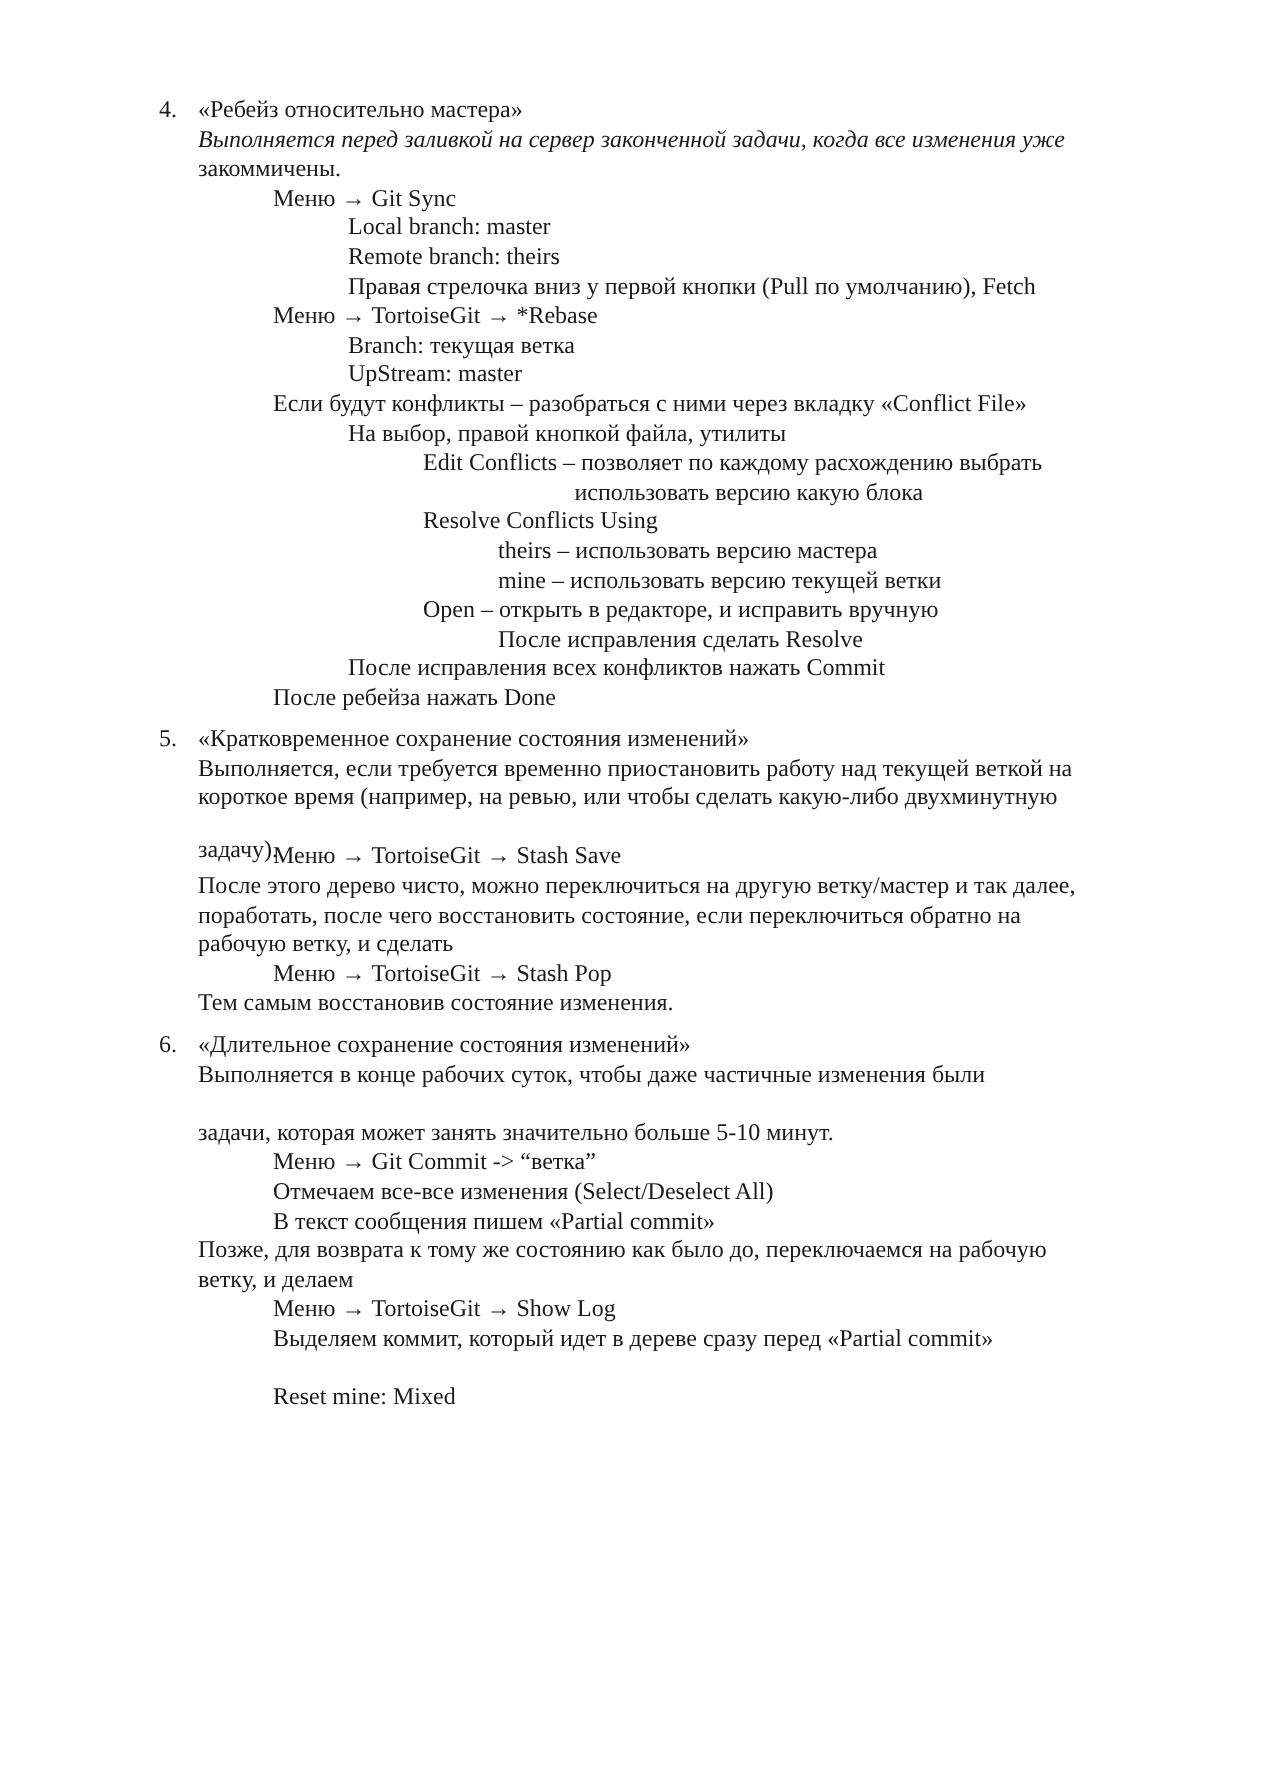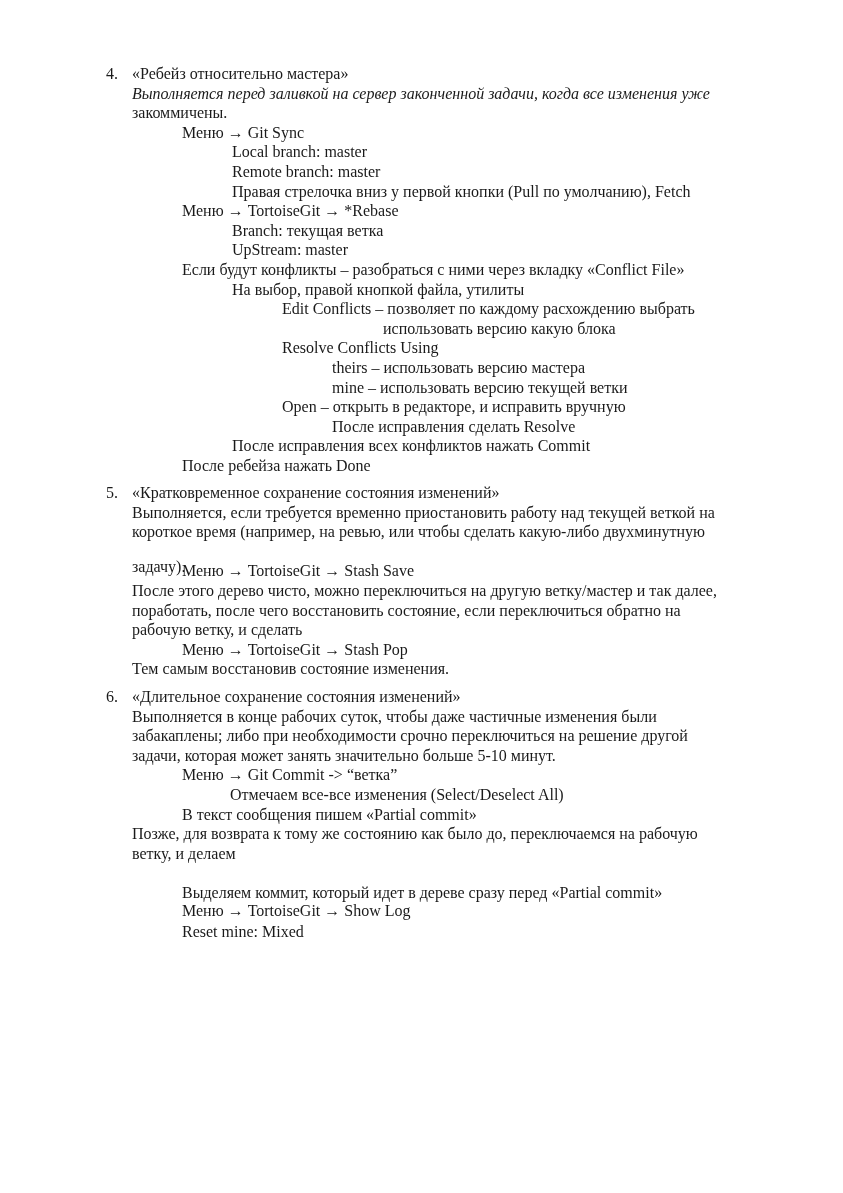--- a/index.html
+++ b/index.html
@@ -17,21 +17,21 @@
 </head>
 <body>
 
 <div class="page" id="page">
     <span class="line num" style="top: 64px;">4.</span>
     <span class="line" style="top: 64px; left: 132px;">«Ребейз относительно мастера»</span>
     <span class="line" style="top: 83.6px; left: 132px; font-style: italic;">Выполняется перед заливкой на сервер законченной задачи, когда все изменения уже</span>
     <span class="line" style="top: 103.2px; left: 132px;">закоммичены.</span>
     <span class="line" style="top: 122.8px; left: 182px;">Меню → Git Sync</span>
     <span class="line" style="top: 142.4px; left: 232px;">Local branch: master</span>
-    <span class="line" style="top: 162px; left: 232px;">Remote branch: master</span>
+    <span class="line" style="top: 162px; left: 232px;">Remote branch: theirs</span>
     <span class="line" style="top: 181.6px; left: 232px;">Правая стрелочка вниз у первой кнопки (Pull по умолчанию), Fetch</span>
     <span class="line" style="top: 201.2px; left: 182px;">Меню → TortoiseGit → *Rebase</span>
     <span class="line" style="top: 220.8px; left: 232px;">Branch: текущая ветка</span>
     <span class="line" style="top: 240.4px; left: 232px;">UpStream: master</span>
     <span class="line" style="top: 260px; left: 182px;">Если будут конфликты – разобраться с ними через вкладку «Conflict File»</span>
     <span class="line" style="top: 279.6px; left: 232px;">На выбор, правой кнопкой файла, утилиты</span>
     <span class="line" style="top: 299.2px; left: 282px;">Edit Conflicts – позволяет по каждому расхождению выбрать</span>
     <span class="line" style="top: 318.8px; left: 383px;">использовать версию какую блока</span>
     <span class="line" style="top: 338.4px; left: 282px;">Resolve Conflicts Using</span>
     <span class="line" style="top: 358px; left: 332px;">theirs – использовать версию мастера</span>
@@ -47,23 +47,22 @@
     <span class="line" style="top: 541.8px; left: 132px; margin-top: 15px;">задачу).</span>
     <span class="line" style="top: 561.4px; left: 182px;">Меню → TortoiseGit → Stash Save</span>
     <span class="line" style="top: 581px; left: 132px;">После этого дерево чисто, можно переключиться на другую ветку/мастер и так далее,</span>
     <span class="line" style="top: 600.6px; left: 132px;">поработать, после чего восстановить состояние, если переключиться обратно на</span>
     <span class="line" style="top: 620.2px; left: 132px;">рабочую ветку, и сделать</span>
     <span class="line" style="top: 639.8px; left: 182px;">Меню → TortoiseGit → Stash Pop</span>
     <span class="line" style="top: 659.4px; left: 132px;">Тем самым восстановив состояние изменения.</span>
     <span class="line num" style="top: 687px;">6.</span>
     <span class="line" style="top: 687px; left: 132px;">«Длительное сохранение состояния изменений»</span>
     <span class="line" style="top: 706.6px; left: 132px;">Выполняется в конце рабочих суток, чтобы даже частичные изменения были</span>
-    <span class="line" style="top: 726.2px; left: 132px;">забакаплены; либо при необходимости срочно переключиться на решение другой</span>
     <span class="line" style="top: 745.8px; left: 132px;">задачи, которая может занять значительно больше 5-10 минут.</span>
     <span class="line" style="top: 765.4px; left: 182px;">Меню → Git Commit -&gt; “ветка”</span>
-    <span class="line" style="top: 785px; left: 182px; margin-left: 48px;">Отмечаем все-все изменения (Select/Deselect All)</span>
+    <span class="line" style="top: 785px; left: 182px;">Отмечаем все-все изменения (Select/Deselect All)</span>
     <span class="line" style="top: 804.6px; left: 182px;">В текст сообщения пишем «Partial commit»</span>
     <span class="line" style="top: 824.2px; left: 132px; text-align: center;"> Позже, для возврата к тому же состоянию как было до, переключаемся на рабочую</span>
     <span class="line" style="top: 843.8px; left: 132px;">ветку, и делаем</span>
-    <span class="line" style="top: 863.4px; left: 182px; margin-top: 38px;">Меню → TortoiseGit → Show Log</span>
+    <span class="line" style="top: 863.4px; left: 182px;">Меню → TortoiseGit → Show Log</span>
     <span class="line" style="top: 883px; left: 182px;">Выделяем коммит, который идет в дереве сразу перед «Partial commit»</span>
     <span class="line" style="top: 922.2px; left: 182px;">Reset mine: Mixed</span>
   </div>
 
 </body></html>

